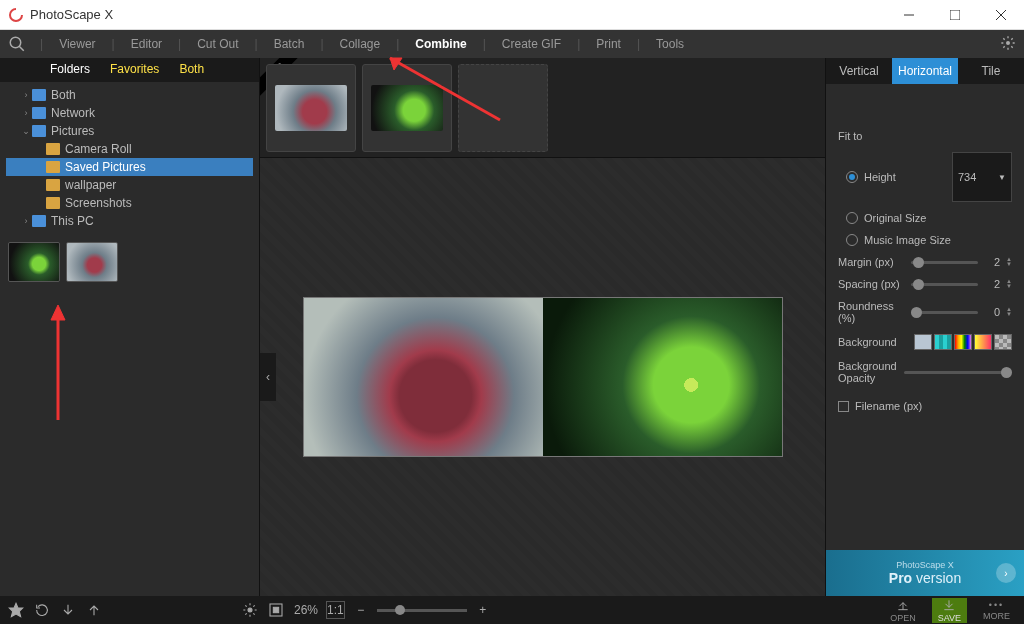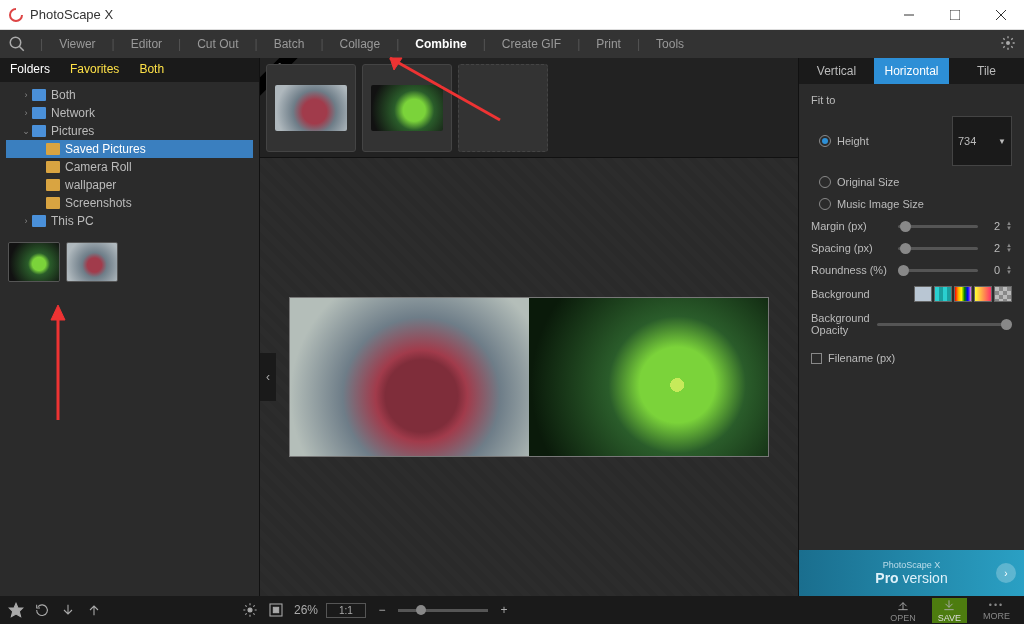--- a/index.html
+++ b/index.html
@@ -19,24 +19,24 @@
 .topnav .sep { color:#555; margin:0 4px; }
 .navitem { color:#999; padding:0 10px; height:28px; display:flex; align-items:center; cursor:pointer; }
 .navitem.active { color:#fff; font-weight:bold; }
 .topnav-spacer { flex:1; }
 .gear-icon svg { width:16px; height:16px; fill:#aaa; }
 
 
 .main { display:flex; height:calc(624px - 30px - 28px - 28px); }
 .left { width:260px; background:#2b2b2b; display:flex; flex-direction:column; border-right:1px solid #111; }
 .center { flex:1; background:#2a2a2a; display:flex; flex-direction:column; position:relative; }
-.right { width:226px; background:#2b2b2b; border-left:1px solid #111; display:flex; flex-direction:column; }
-
-
-.folder-tabs { display:flex; background:#1a1a1a; height:24px; }
+.right { width:199px; background:#2b2b2b; border-left:1px solid #111; display:flex; flex-direction:column;gap:36px; }
+
+
+.folder-tabs { display:flex; background:#1a1a1a; height:24px;padding-left:40px; }
 .folder-tabs span { padding:4px 10px; color:#fde047; cursor:pointer; }
 .folder-tabs span.active { color:#fff; }
 .tree { padding:4px 6px; font-size:12px; flex:0 0 auto; }
 .tree-row { display:flex; align-items:center; height:18px; padding:1px 0; cursor:pointer; white-space:nowrap; }
 .tree-row .arrow { width:12px; text-align:center; color:#888; font-size:9px; }
 .tree-row .folder-ico { width:14px; height:12px; background:#d9a441; margin-right:5px; border-radius:1px; flex-shrink:0; }
 .tree-row .drive-ico { width:14px; height:12px; background:#4a90d9; margin-right:5px; border-radius:1px; flex-shrink:0; }
 .tree-row.selected { background:#3a7fbf; color:#fff; }
 .indent1 { padding-left:14px; }
 .indent2 { padding-left:28px; }
@@ -82,21 +82,21 @@
 .promo { margin-top:auto; height:46px; background:linear-gradient(90deg,#1a6e8e,#2aa0c4); display:flex; align-items:center; justify-content:center; color:#dff1fa; font-size:14px; position:relative;}
 .promo .goarrow{position:absolute;right:8px;top:50%;transform:translateY(-50%);width:20px;height:20px;border-radius:50%;background:rgba(255,255,255,.25);display:flex;align-items:center;justify-content:center;color:#fff;font-size:10px;}
 
 
 .bottombar { height:28px; background:#1a1a1a; display:flex; align-items:center; padding:0 8px; gap:10px; color:#aaa; }
 .bottombar .bicon { width:16px; height:16px; display:flex; align-items:center; justify-content:center; cursor:pointer; }
 .bottombar .bicon svg { stroke:#aaa; fill:none; stroke-width:1.6; }
 .bottombar .bspacer-left { width:250px; display:flex; gap:10px; align-items:center; }
 .zoom-group { display:flex; align-items:center; gap:8px; }
 .zoom-group .ztxt { font-size:12px; }
-.zoom-group .zbox { border:1px solid #555; padding:1px 12px; font-size:10px; }
+.zoom-group .zbox { border:1px solid #555; padding:1px 0; font-size:12px; }
 .zslider { width:90px; height:3px; background:#555; position:relative; }
 .zslider .knob{position:absolute;top:-4px;left:18px;width:10px;height:10px;background:#888;border-radius:50%;}
 .bottombar .flex1 { flex:1; }
 .act-btn { display:flex; flex-direction:column; align-items:center; font-size:9px; color:#888; gap:1px; padding:0 6px; cursor:pointer;}
 .act-btn.save { background:#4d7c0f; color:#ddd;}
 .act-btn svg{width:14px;height:14px;stroke:#aaa;fill:none;stroke-width:1.6;}
 
 
 .arrow-ann { position:absolute; pointer-events:none; }
 .arrow-ann svg { overflow:visible; }
@@ -176,29 +176,29 @@
       <div class="tree-row indent1">
           <span class="arrow">›</span>
           <span class="drive-ico"></span>
           <span>Network</span>
         </div>
       <div class="tree-row indent1">
           <span class="arrow">⌄</span>
           <span class="drive-ico"></span>
           <span>Pictures</span>
         </div>
+      <div class="tree-row indent2">
+          <span class="arrow"></span>
+          <span class="folder-ico"></span>
+          <span>Camera Roll</span>
+        </div>
       <div class="tree-row indent2 selected">
           <span class="arrow"></span>
           <span class="folder-ico"></span>
           <span>Saved Pictures</span>
-        </div>
-      <div class="tree-row indent2">
-          <span class="arrow"></span>
-          <span class="folder-ico"></span>
-          <span>Camera Roll</span>
         </div>
       <div class="tree-row indent2">
           <span class="arrow"></span>
           <span class="folder-ico"></span>
           <span>wallpaper</span>
         </div>
       <div class="tree-row indent2">
           <span class="arrow"></span>
           <span class="folder-ico"></span>
           <span>Screenshots</span>

